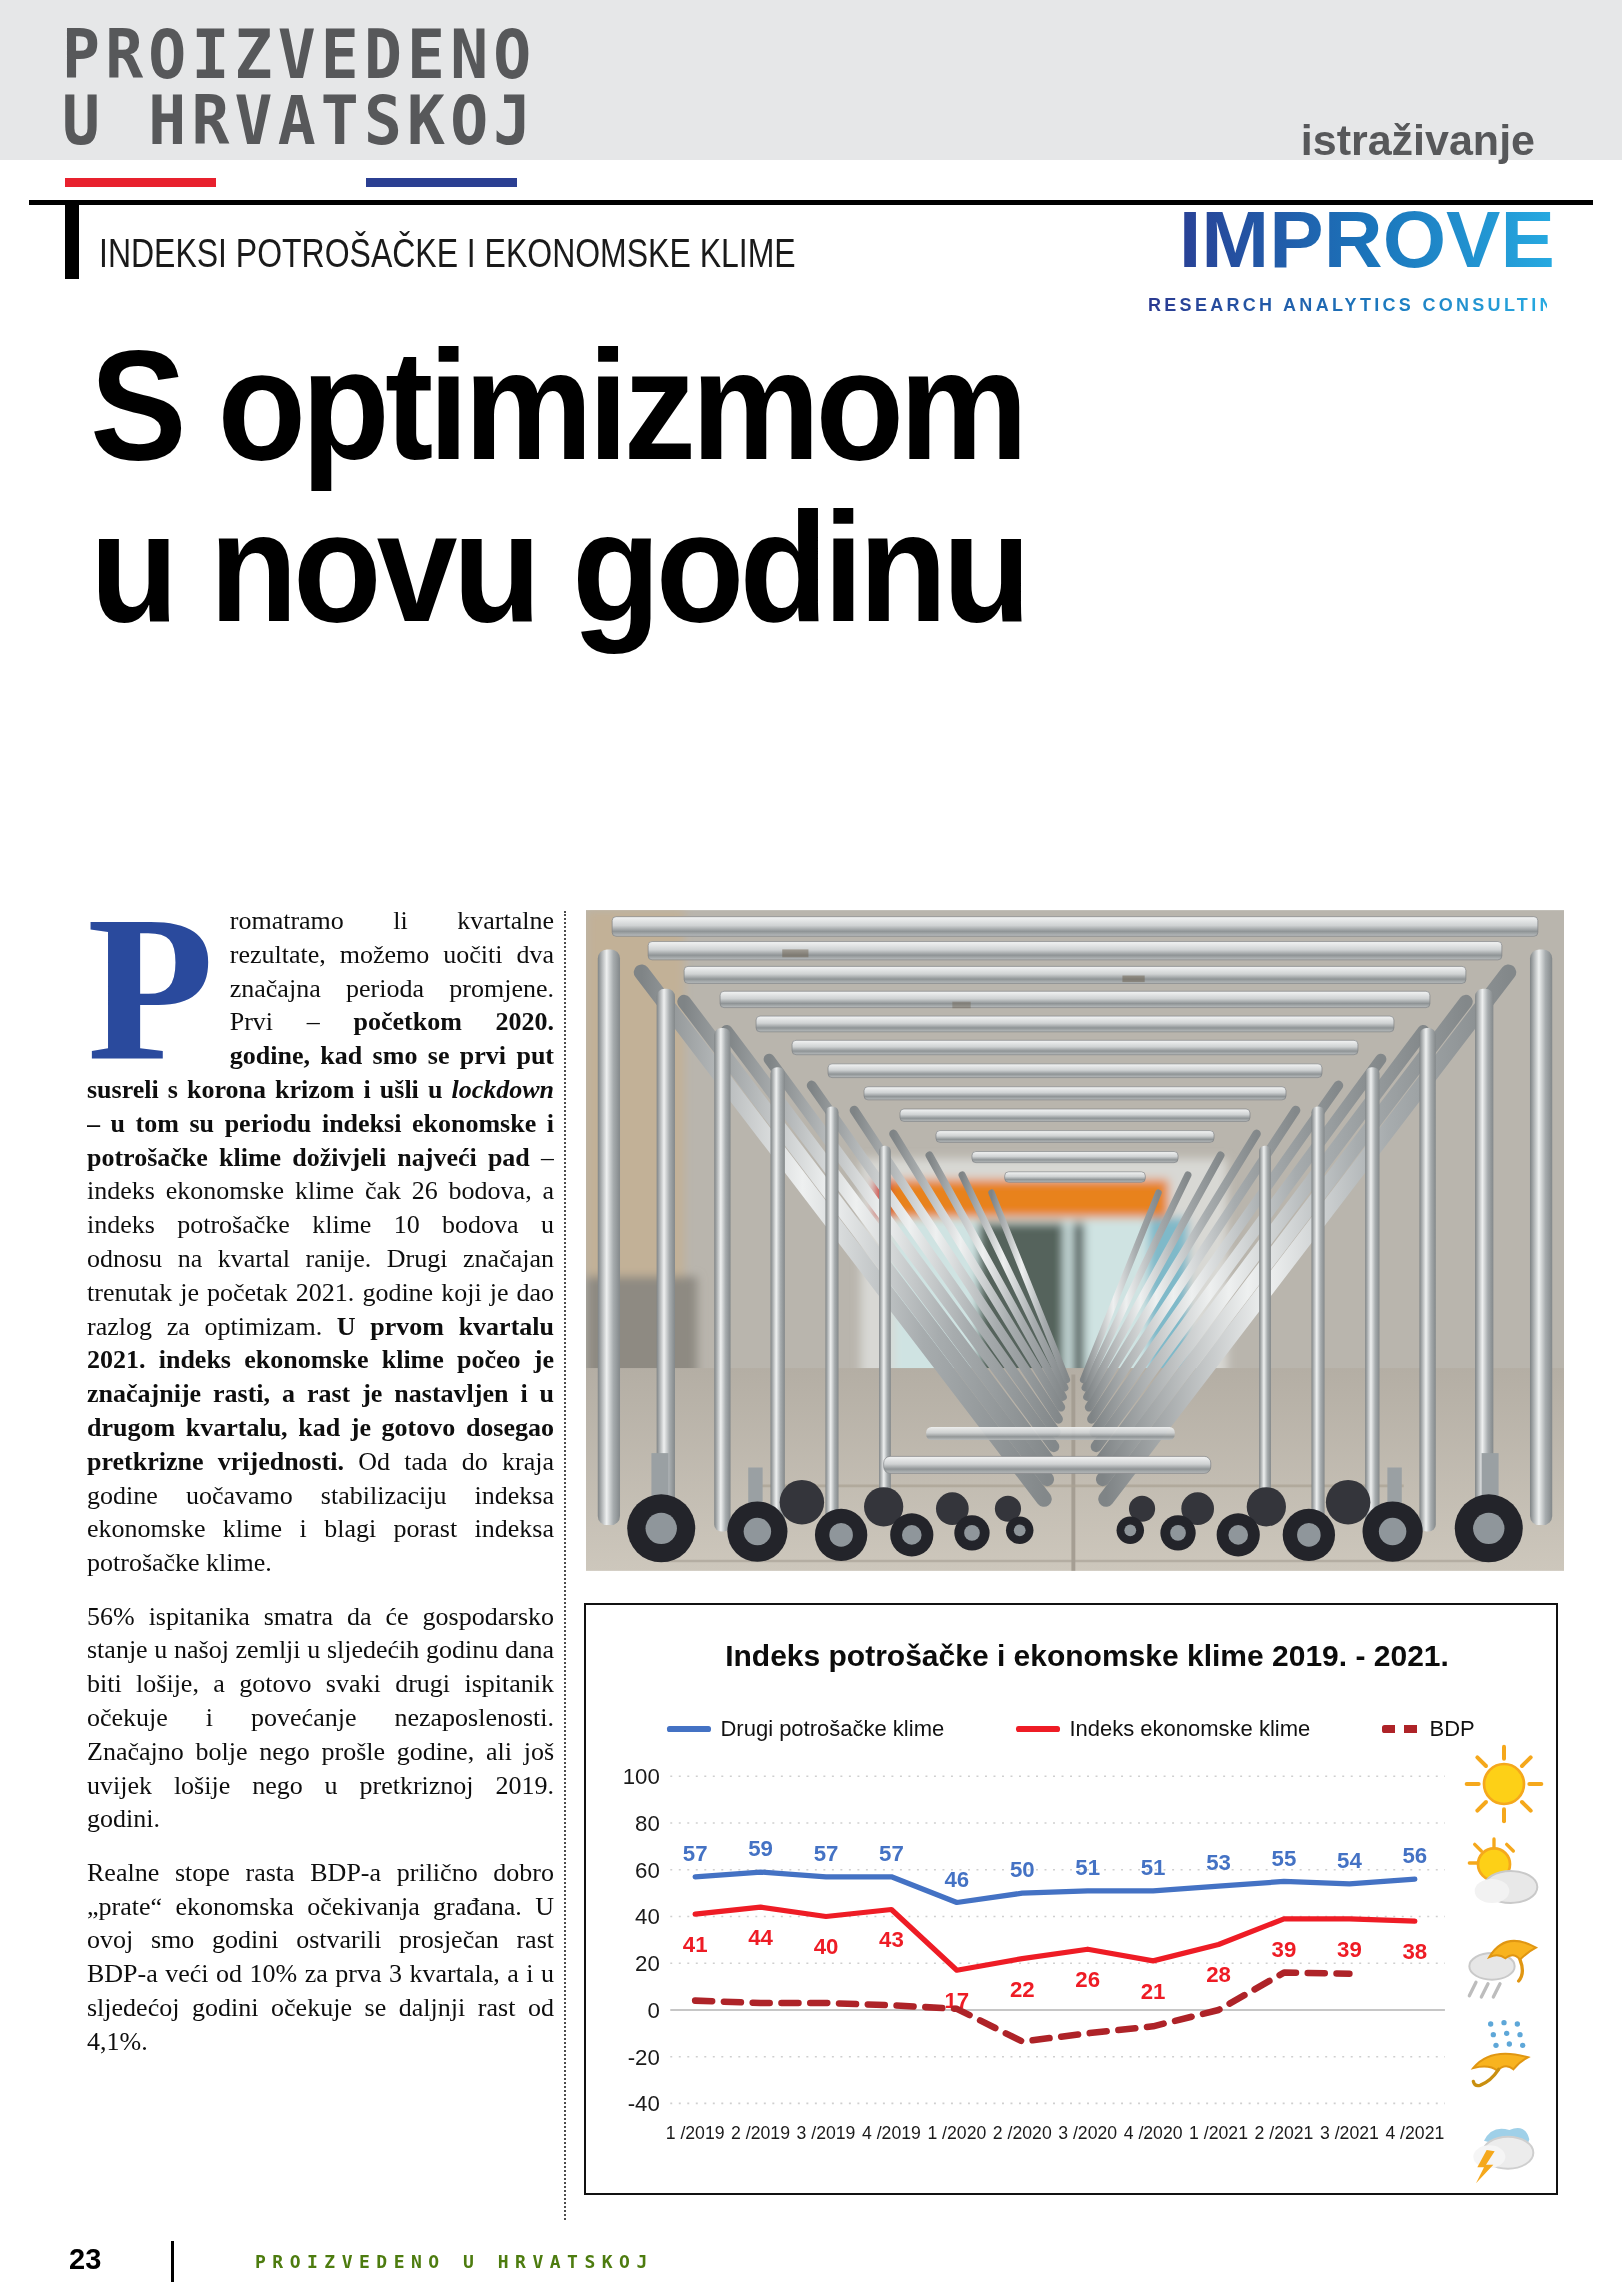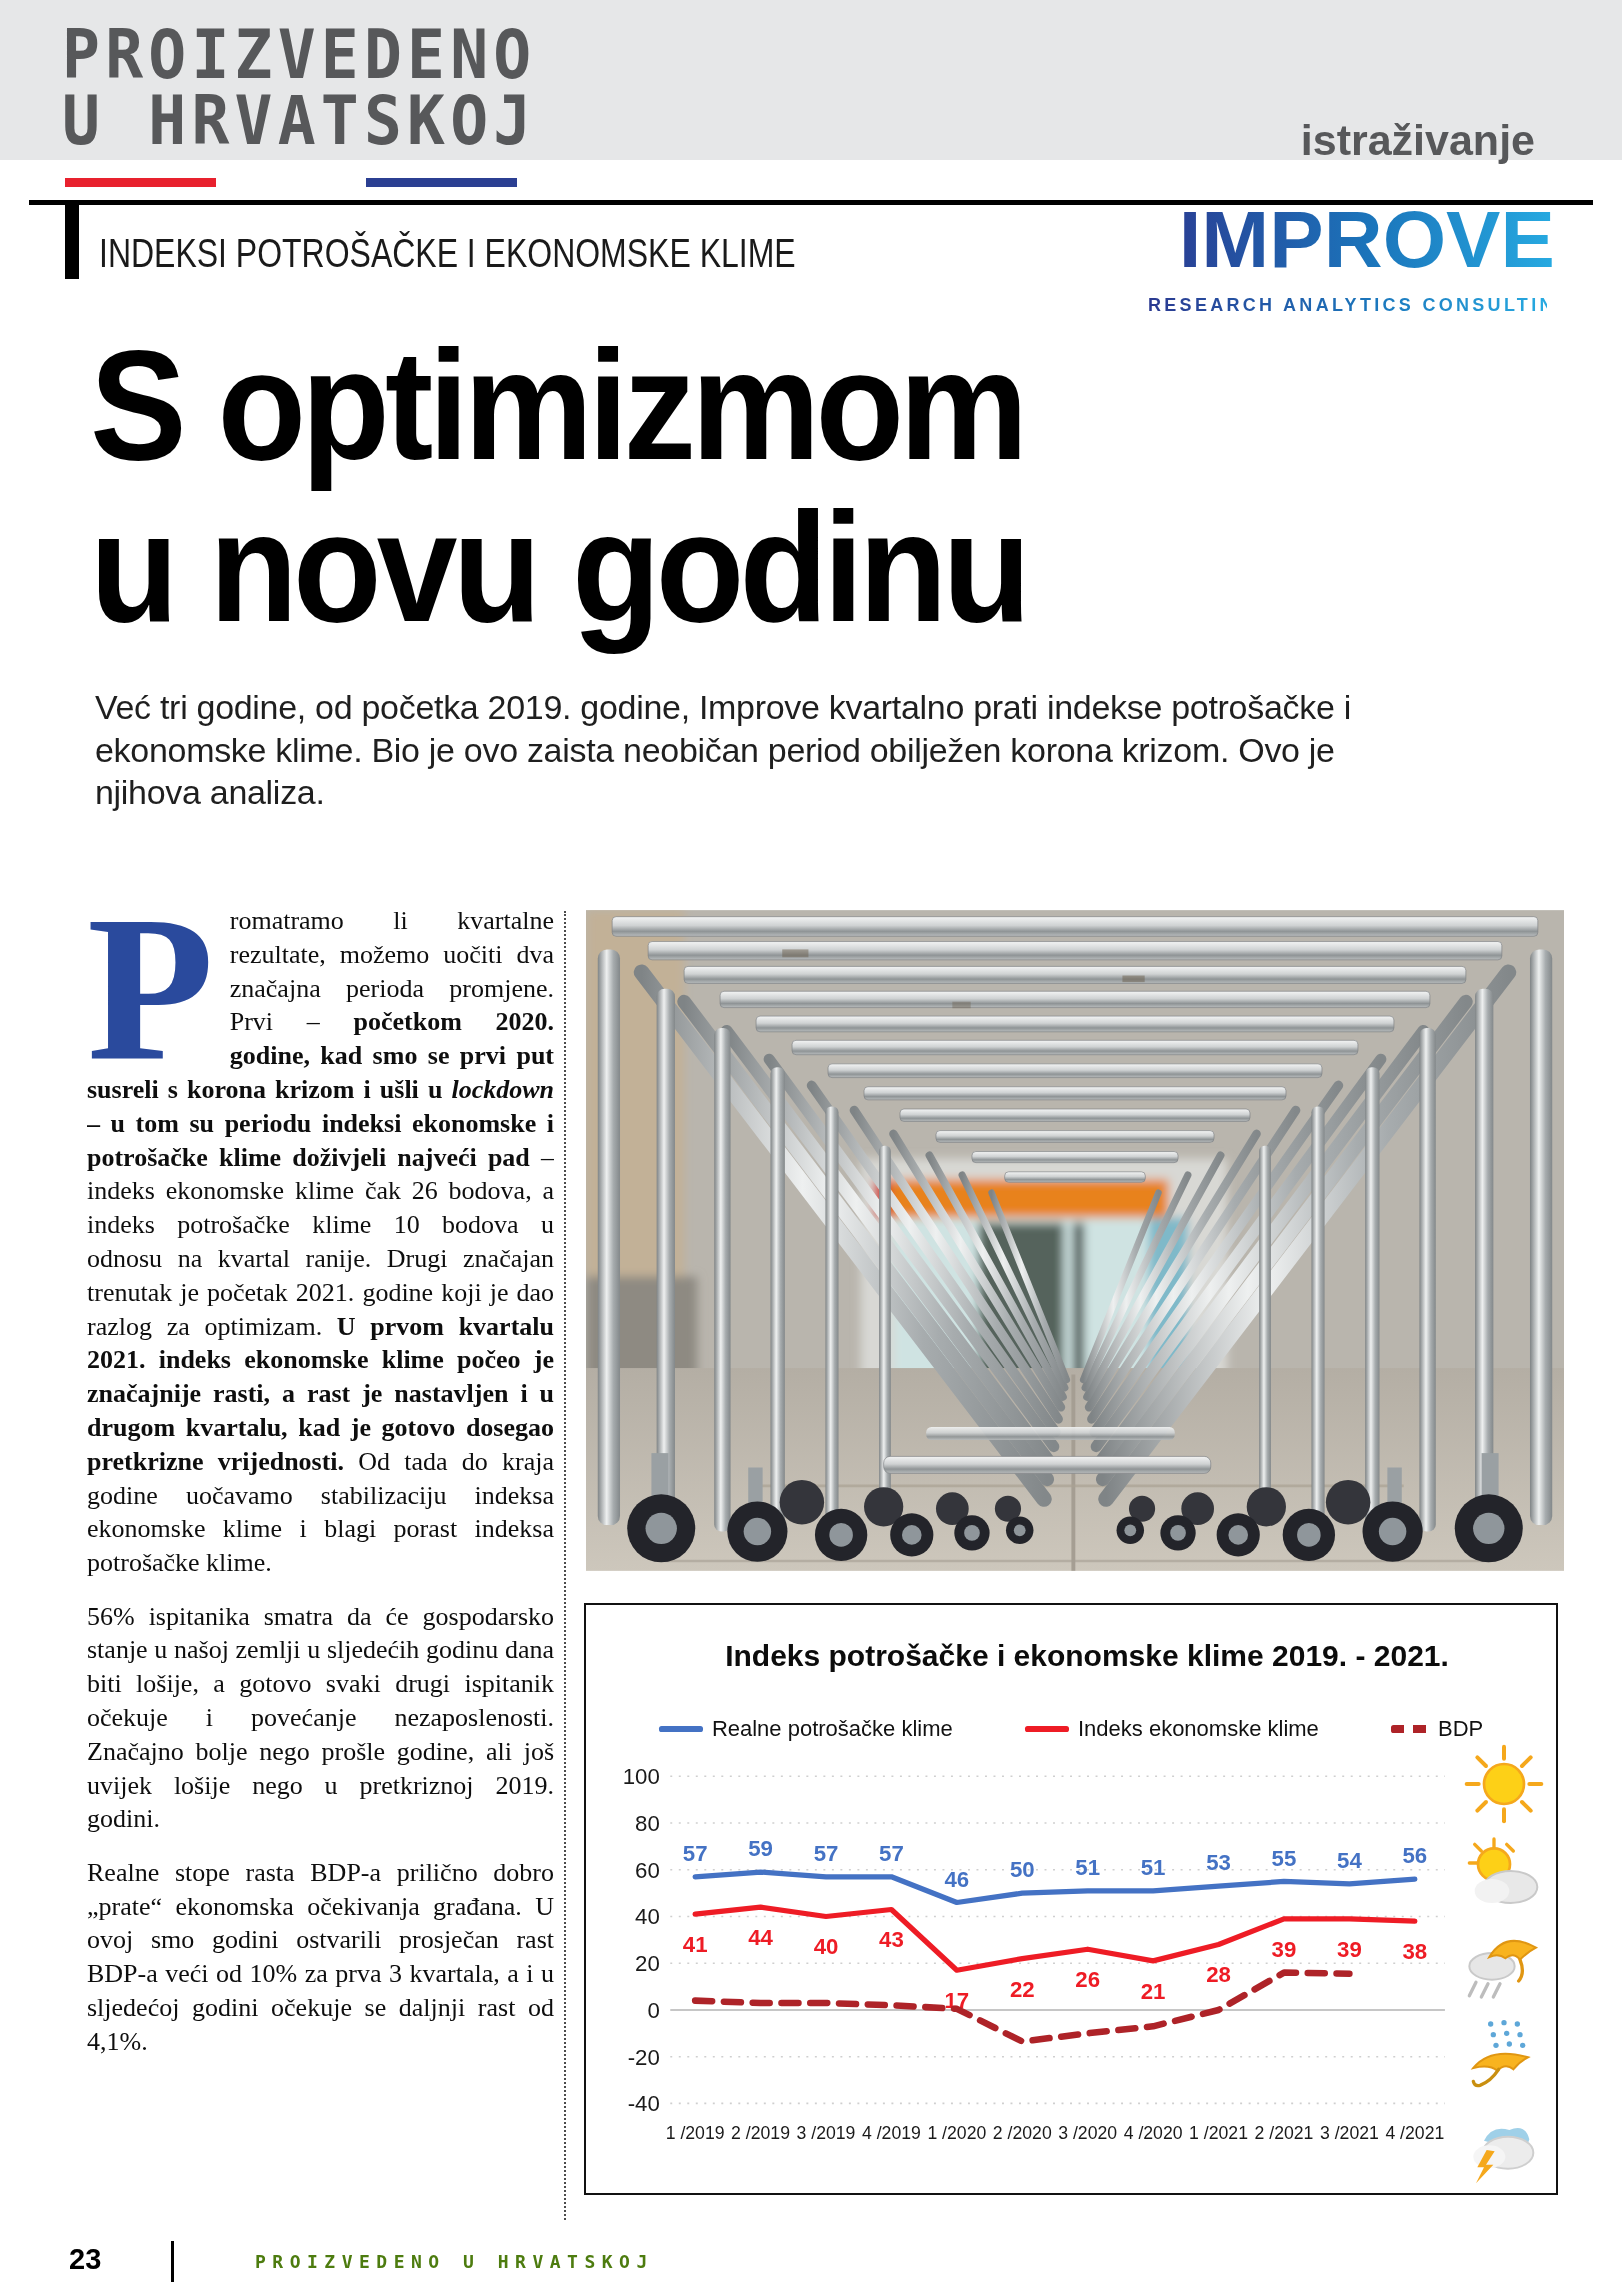--- a/index.html
+++ b/index.html
@@ -98,21 +98,20 @@
   <div class="improve">
     <div class="improve-name">IMPROVE</div>
     <div class="improve-tagline">RESEARCH  ANALYTICS  CONSULTING</div>
   </div>
 
   <div class="headline">
     <div>S optimizmom</div>
     <div>u novu godinu</div>
   </div>
 
-  <div class="intro">Već tri godine, od početka 2019. godine, Improve kvartalno prati indekse potrošačke i ekonomske klime. Bio je ovo zaista neobičan period obilježen korona krizom. Ovo je njihova analiza.</div>
 
   <div class="article" id="article-paragraphs">
       <p><span class="dropcap">P</span><span>romatramo li kvartalne rezultate, možemo uočiti dva značajna perioda promjene. Prvi – </span><span style="font-weight: bold;">početkom 2020. godine, kad smo se prvi put susreli s korona krizom i ušli u </span><span style="font-weight: bold; font-style: italic;">lockdown</span><span style="font-weight: bold;"> – u tom su periodu indeksi ekonomske i potrošačke klime doživjeli najveći pad</span><span> – indeks ekonomske klime čak 26 bodova, a indeks potrošačke klime 10 bodova u odnosu na kvartal ranije. Drugi značajan trenutak je početak 2021. godine koji je dao razlog za optimizam. </span><span style="font-weight: bold;">U prvom kvartalu 2021. indeks ekonomske klime počeo je značajnije rasti, a rast je nastavljen i u drugom kvartalu, kad je gotovo dosegao pretkrizne vrijednosti.</span><span> Od tada do kraja godine uočavamo stabilizaciju indeksa ekonomske klime i blagi porast indeksa potrošačke klime.</span></p>
       <p><span>56% ispitanika smatra da će gospodarsko stanje u našoj zemlji u sljedećih godinu dana biti lošije, a gotovo svaki drugi ispitanik očekuje i povećanje nezaposlenosti. Značajno bolje nego prošle godine, ali još uvijek lošije nego u pretkriznoj 2019. godini.</span></p>
       <p><span>Realne stope rasta BDP-a prilično dobro „prate“ ekonomska očekivanja građana. U ovoj smo godini ostvarili prosječan rast BDP-a veći od 10% za prva 3 kvartala, a i u sljedećoj godini očekuje se daljnji rast od 4,1%.</span></p>
     </div>
   <div class="col-divider"></div>
 
   <div class="photo">
     <svg width="978" height="661" viewBox="0 0 1495 1010">
@@ -264,21 +263,21 @@
         </g>
       </g>
     </svg>
   </div>
 
   <div class="chart-box">
     <div class="chart-title">Indeks potrošačke i ekonomske klime 2019. - 2021.</div>
     <div class="chart-legend" id="chart-legend">
         <div class="legend-item">
           <span class="legend-swatch" style="background: rgb(68, 114, 196);"></span>
-          <span class="legend-label">Realne potrošačke klime</span>
+          <span class="legend-label">Drugi potrošačke klime</span>
         </div>
         <div class="legend-item">
           <span class="legend-swatch" style="background: rgb(238, 28, 37);"></span>
           <span class="legend-label">Indeks ekonomske klime</span>
         </div>
         <div class="legend-item">
           <span class="legend-swatch" style="background: repeating-linear-gradient(90deg, rgb(174, 35, 40) 0px, rgb(174, 35, 40) 13px, transparent 13px, transparent 22px); width: 38px; height: 7.2px;"></span>
           <span class="legend-label">BDP</span>
         </div>
       </div>

